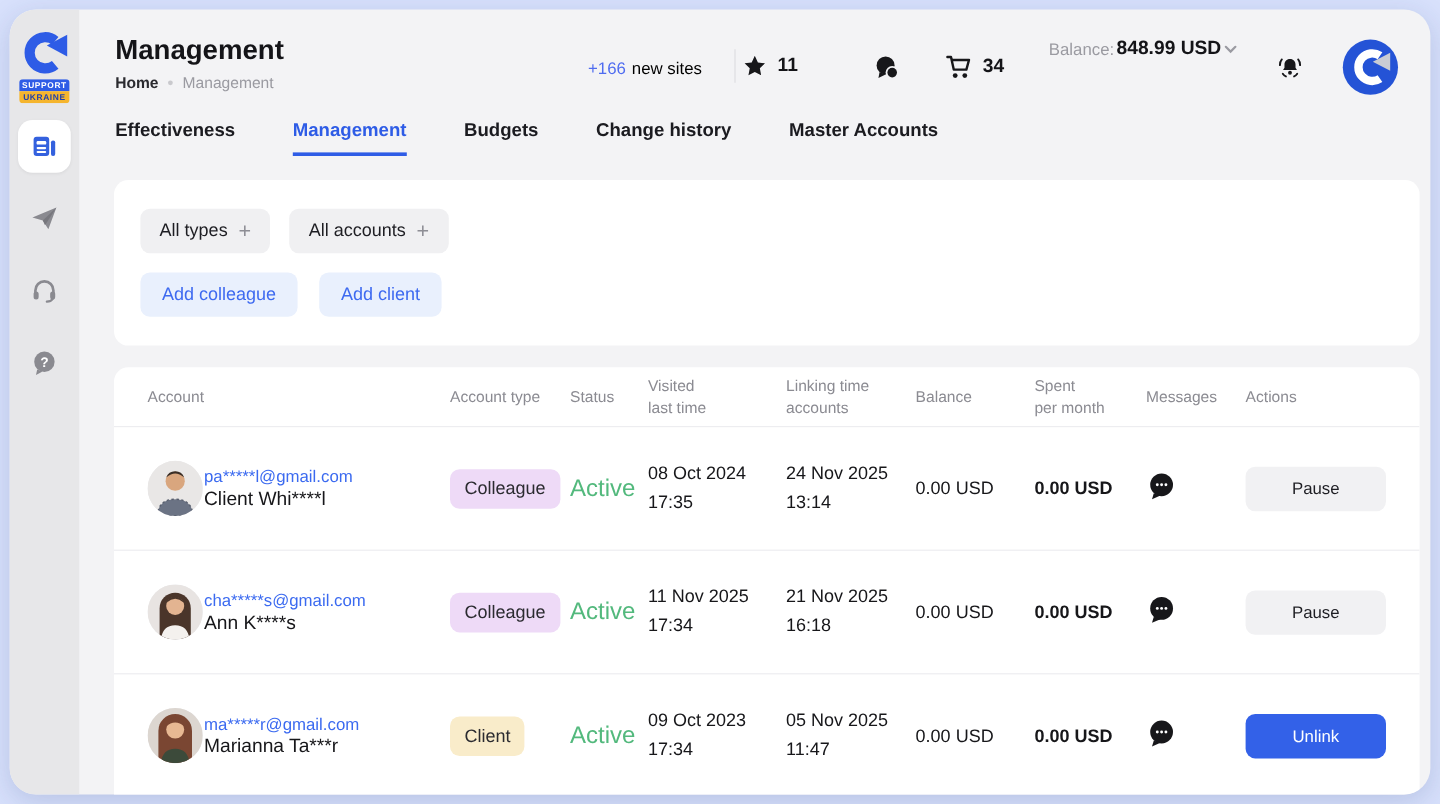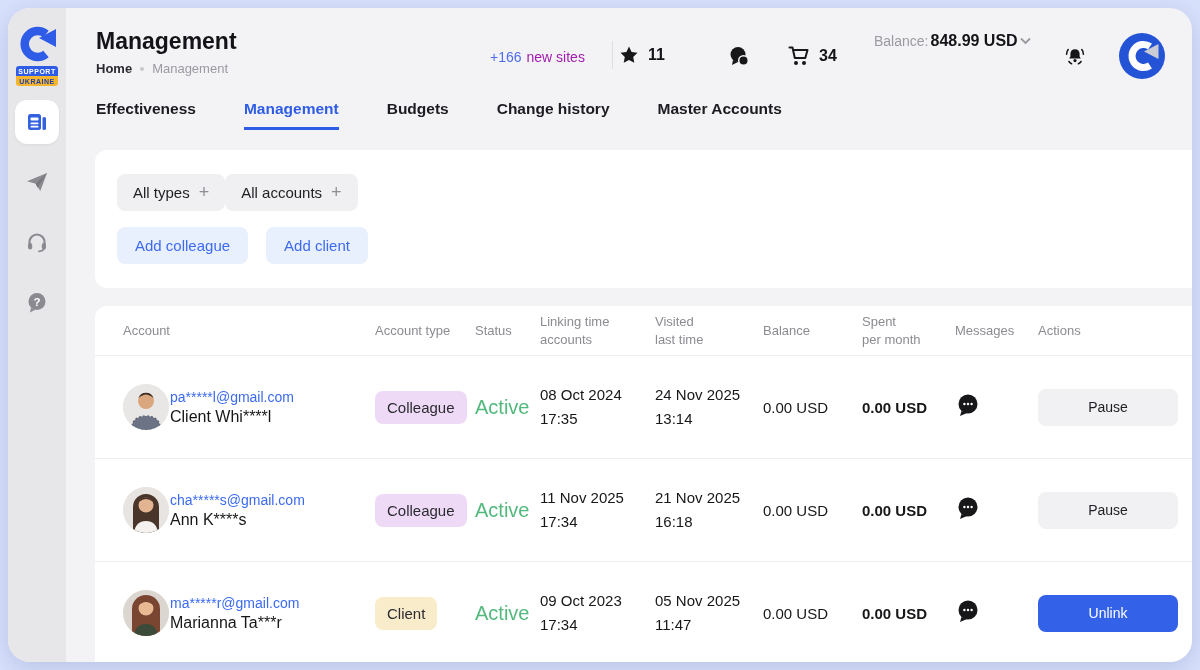--- a/index.html
+++ b/index.html
@@ -36,38 +36,38 @@
   .header { position:relative; height:92px; }
   .title-block { position:absolute; left:30px; top:20px; }
   .page-title { font-size:23px; font-weight:bold; color:#141418; }
   .breadcrumb { margin-top:6px; font-size:13px; display:flex; align-items:center; gap:8px; }
   .bc-home { color:#2a2a2f; font-weight:bold; cursor:pointer; }
   .bc-dot { width:4px; height:4px; border-radius:50%; background:#c9c9cd; }
   .bc-cur { color:#9a9aa1; }
   .hdr-abs { position:absolute; display:flex; align-items:center; }
   .new-sites { left:424px; top:41px; font-size:14px; gap:5px; cursor:pointer; }
   .new-sites .cnt { color:#4f6cf0; }
-  .new-sites .lbl { color:#a21caf; }
+  .new-sites .lbl { color:#000000; }
   .hdr-divider { position:absolute; left:546px; top:33px; width:1px; height:28px; background:#dedee2; }
   .stat-group { gap:9px; cursor:pointer; }
   .stat-group .num { font-size:16px; font-weight:bold; color:#141418; }
   .icon20 { width:20px; height:20px; display:block; }
   .icon22 { width:22px; height:22px; display:block; }
   .balance { left:808px; top:24px; gap:2px; cursor:pointer; }
   .balance .bl { color:#9a9aa1; font-size:14px; }
   .balance .bv { color:#141418; font-size:16px; font-weight:bold; }
   .avatar-btn { position:absolute; left:1052px; top:24px; width:48px; height:48px; border-radius:50%; cursor:pointer; }
   
   .tabs { display:flex; gap:48px; padding-left:30px; height:36px; align-items:flex-start; }
   .tab { font-size:15.5px; font-weight:bold; color:#1b1b20; padding-bottom:9px; cursor:pointer; }
   .tab.active { color:#2e5ce6; border-bottom:3px solid #2e5ce6; }
   
   .card { background:#fff; border-radius:12px; margin-left:29px; margin-right:13px; }
   .filter-card { margin-top:14px; padding:24px 22px 24px 22px; }
-  .chip-row { display:flex; }
+  .chip-row { display:flex; gap:16px; }
   .chip {
     background:#f0f0f2; border:none; border-radius:8px; height:37px;
     padding:0 16px; font-size:15px; color:#1e1e23; display:flex; align-items:center; gap:9px;
     cursor:pointer; font-family:inherit;
   }
   .chip .plus { color:#8e8e95; font-size:18px; font-weight:normal; }
   .btn-row { display:flex; gap:18px; margin-top:16px; }
   .soft-btn {
     background:#e9f0fd; color:#3e6af0; border:none; border-radius:8px; height:37px;
     padding:0 18px; font-size:15px; cursor:pointer; font-family:inherit;
@@ -85,21 +85,21 @@
   .uname { font-size:16px; color:#17171a; margin-top:3px; }
   .badge { display:inline-block; padding:8px 12px; border-radius:8px; font-size:15px; color:#2b2b30; }
   .badge-colleague { background:#eedaf7; }
   .badge-client { background:#f9ecca; }
   .status { font-size:20px; color:#53b97d; }
   .dt { font-size:15px; color:#17171a; line-height:1.6; }
   .money { font-size:15px; color:#17171a; }
   .money.bold { font-weight:bold; }
   .msg-btn { width:26px; height:26px; cursor:pointer; background:none; border:none; padding:0; }
   .action-btn {
-    width:140px; height:37px; border:none; border-radius:8px; font-size:14px;
+    width:117px; height:37px; border:none; border-radius:8px; font-size:14px;
     cursor:pointer; font-family:inherit;
   }
   .btn-secondary { background:#f1f1f3; color:#1e1e23; }
   .btn-primary { background:#3361e8; color:#fff; }
 </style>
 </head>
 <body>
 
 <div class="window">
 
@@ -242,26 +242,26 @@
         <button class="soft-btn">Add client</button>
       </div>
     </div>
 
     <div class="card table-card">
       <div class="tgrid thead">
         <div class="th">Account</div>
         <div class="th">Account type</div>
         <div class="th">Status</div>
         <div class="th">
+          <div>Visited</div>
+          <div>last time</div>
+        </div>
+        <div class="th">
           <div>Linking time</div>
           <div>accounts</div>
-        </div>
-        <div class="th">
-          <div>Visited</div>
-          <div>last time</div>
         </div>
         <div class="th">Balance</div>
         <div class="th">
           <div>Spent</div>
           <div>per month</div>
         </div>
         <div class="th">Messages</div>
         <div class="th">Actions</div>
       </div>
 

